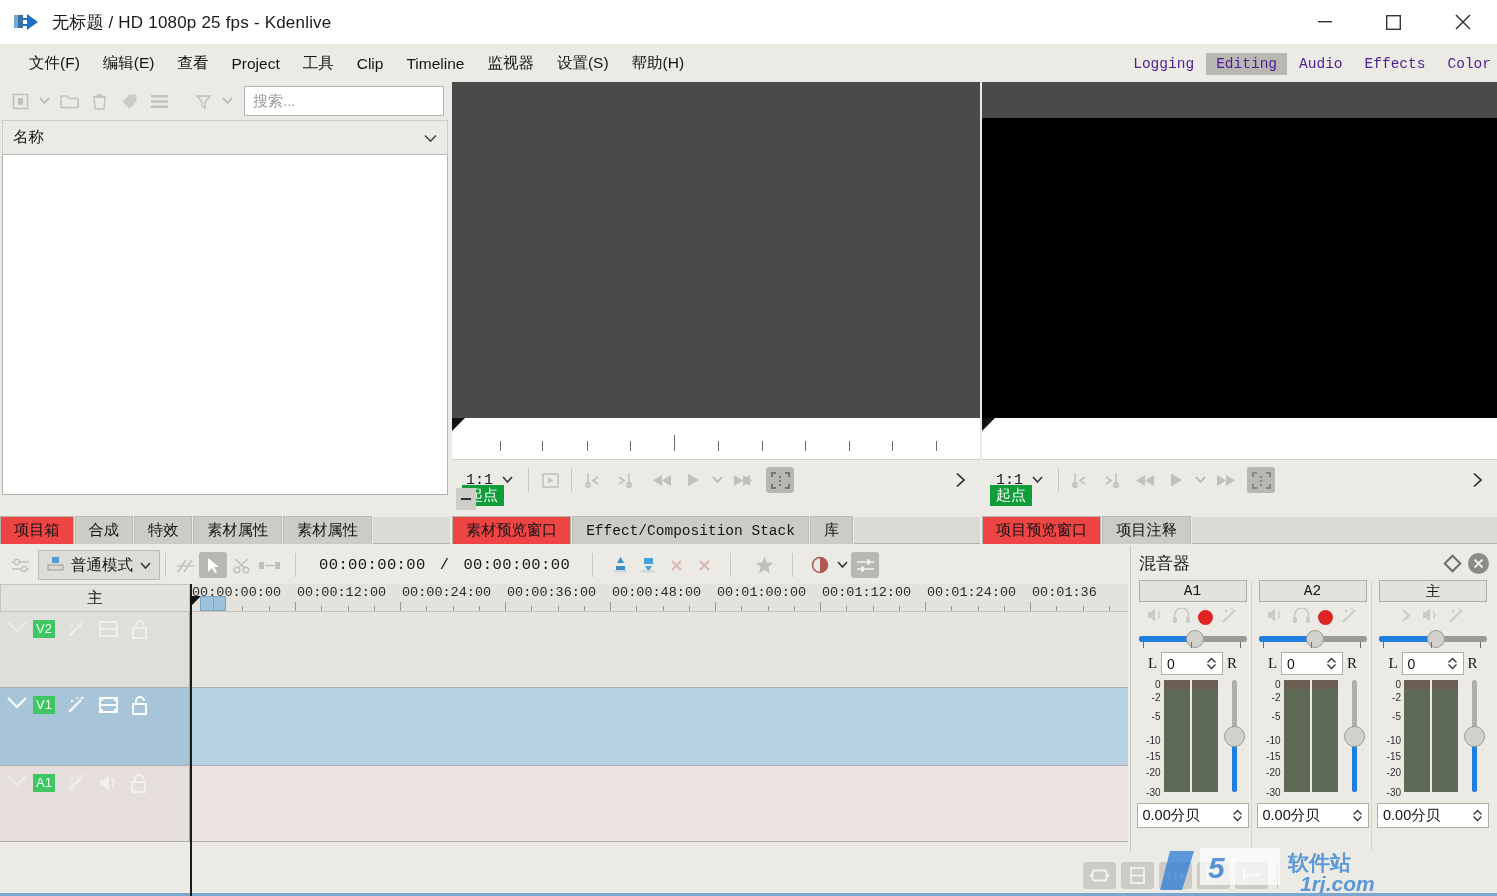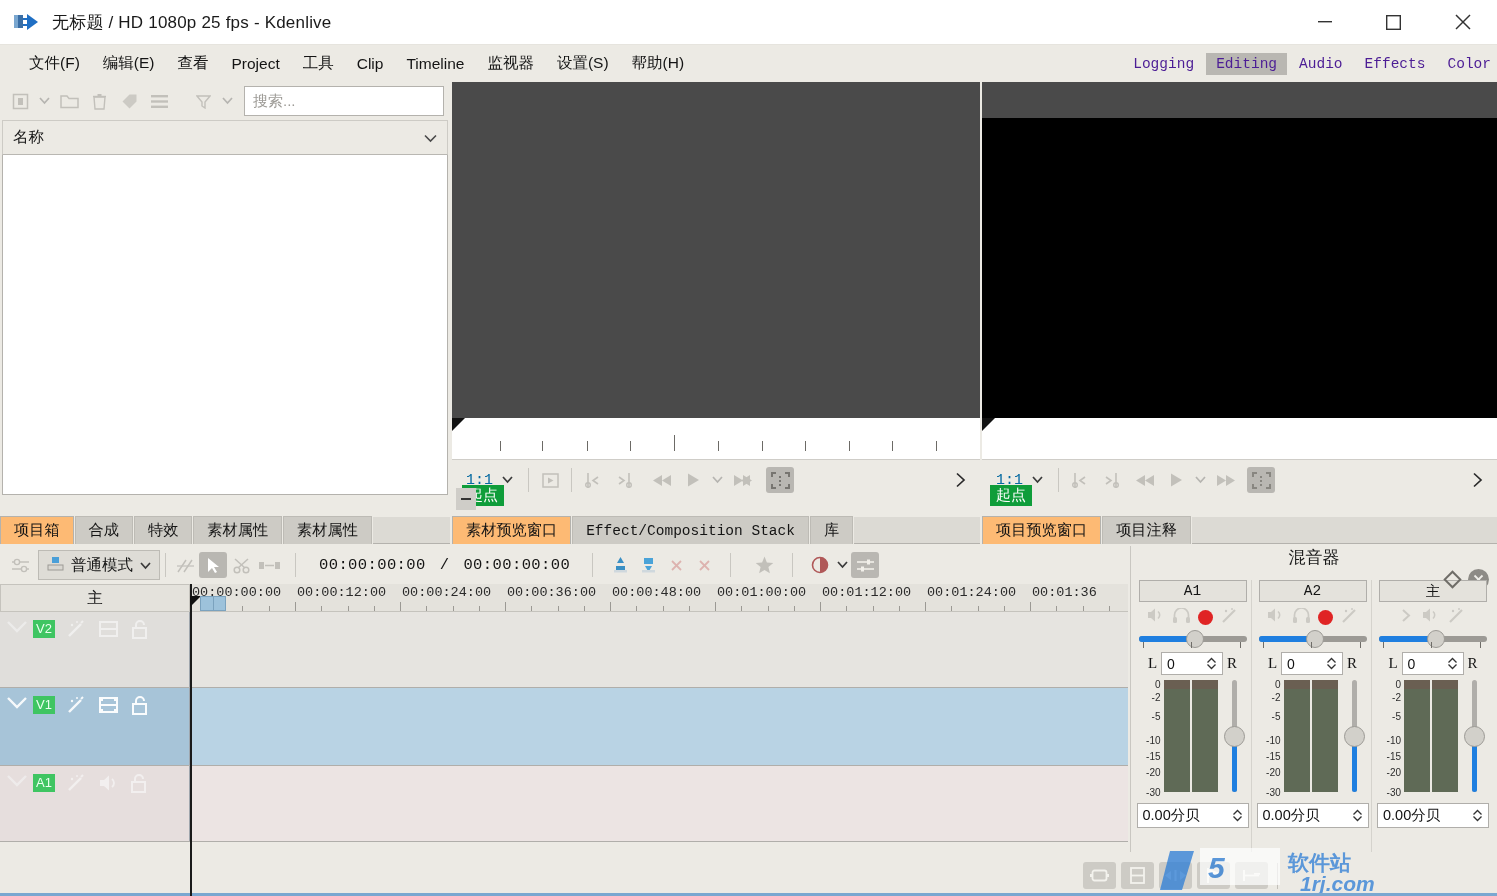--- a/index.html
+++ b/index.html
@@ -92,34 +92,34 @@
     border-bottom: 1px solid #cfcdc8; overflow: hidden;
   }
   .mon-ruler .corner { position: absolute; left: 0; top: 0; width: 0; height: 0;
      border-left: 13px solid #111; border-bottom: 13px solid transparent; }
   .mon-ruler .tick { position: absolute; bottom: 8px; width: 1px; background: #6c6a66; }
   .mon-toolbar {
     position: absolute; left: 0; top: 378px; width: 100%; height: 40px;
     background: #eceae4; display: flex; align-items: center; padding: 0 6px; gap: 2px;
   }
   .ratio { display: flex; align-items: center; gap: 9px; padding: 0 8px; }
-  .ratio span { font-family: "Liberation Mono","DejaVu Sans Mono",monospace; font-size: 15px; color: #0369a1; }
+  .ratio span { font-family: "Liberation Mono","DejaVu Sans Mono",monospace; font-size: 15px; color: #0f172a; }
   .vsep { width: 1px; height: 24px; background: #c9c7c1; margin: 0 5px; }
   .mon-toolbar .grow { margin-left: auto; }
 
   
   .tabrow { position: absolute; top: 514px; height: 30px; display: flex; align-items: flex-end; }
   .tabrow-bin { left: 0; width: 450px; }
   .tabrow-clip { left: 452px; width: 528px; }
   .tabrow-proj { left: 982px; width: 515px; }
   .ptab {
     height: 28px; padding: 0 13px; display: flex; align-items: center; font-size: 15.2px;
     color: #141414; background: #cdcbc5; border: 1px solid #bdbbb5; border-bottom: none; margin-right: 1px;
   }
-  .ptab.active { background: #fdba74; border-color: #b4b2ad; }
+  .ptab.active { background: #ef4444; border-color: #b4b2ad; }
   .ptab.mono { font-family: "Liberation Mono","DejaVu Sans Mono",monospace; font-size: 14.5px; }
   .tabrow .filler { flex: 1; height: 27px; background: #dcdad4; border-bottom: 1px solid #b4b2ad; }
 
   
   .timeline { position: absolute; left: 0; top: 546px; width: 1128px; height: 350px; background: #eceae4; }
   .tl-toolbar { height: 38px; display: flex; align-items: center; padding: 0 6px; }
   .mode-sel {
     display: flex; align-items: center; gap: 7px; height: 30px; padding: 0 8px;
     background: #dedcd6; border: 1px solid #bdbbb5; margin-left: 4px;
   }
@@ -163,21 +163,21 @@
   .playhead { position: absolute; left: 190px; top: 0; width: 2px; height: 312px; background: #1a1a1a; z-index: 6; }
   .playhead-top { position: absolute; left: 190px; top: 12px; width: 0; height: 0;
     border-left: 11px solid #111; border-bottom: 11px solid transparent; z-index: 7; }
   .ph-thumb { position: absolute; left: 200px; top: 12px; width: 26px; height: 15px;
               background: #9dc2db; border: 1px solid #7ba2be; z-index: 7; }
   .ph-thumb i { position:absolute; left: 12px; top: 0; bottom:0; width:1px; background:#7ba2be; }
 
   
   .mixer { position: absolute; left: 1130px; top: 546px; width: 367px; height: 306px; background: #eceae4;
            border-left: 1px solid #c9c7c1; }
-  .mixer-title { height: 34px; display: flex; align-items: center; padding: 0 8px; flex-direction: column; }
+  .mixer-title { height: 34px; display: flex; align-items: center; padding: 0 8px; }
   .mixer-title .t { font-size: 17px; color: #1a1a1a; }
   .mixer-title .sp { margin-left: auto; display: flex; align-items: center; gap: 9px; }
   .float-ico { width: 13px; height: 13px; border: 2px solid #6f6d68; transform: rotate(45deg); }
   .close-ico { width: 21px; height: 21px; border-radius: 50%; background: #8d8b86;
                display: flex; align-items: center; justify-content: center; }
   .strips { display: flex; height: 272px; padding: 0 3px; gap: 2px; }
   .strip { width: 118px; display: flex; flex-direction: column; align-items: center;
            border-right: 1px solid #d5d3cd; }
   .strip:last-child { border-right: none; }
   .strip-name {

